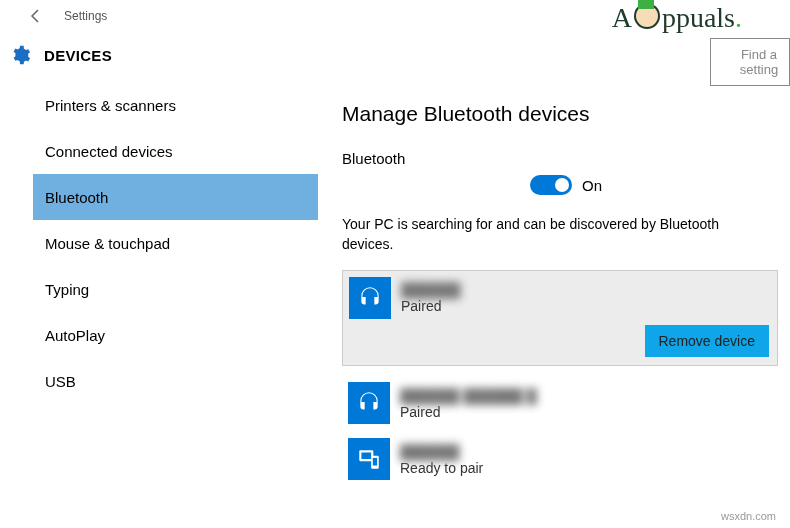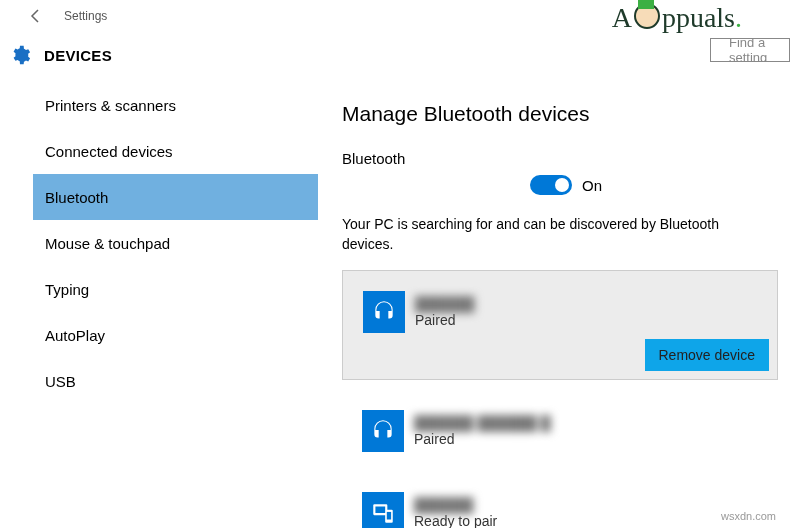--- a/index.html
+++ b/index.html
@@ -48,29 +48,30 @@
   .header-title {
     font-size: 15px;
     font-weight: 700;
     letter-spacing: 0.3px;
   }
   .search-box {
     position:absolute;
     right:0;
     top:6px;
     width: 80px;
-    height: 24px;
+    height: 48px;
     border:1px solid #888;
     font-size:13px;
     color:#888;
     display:flex;
     align-items:center;
     padding-left:18px;
     background:#fff;
     overflow:hidden;
+    text-align:center;
   }
 
   
   .body {
     display:flex;
     height: calc(528px - 78px);
   }
   .sidebar {
     width: 318px;
     background:#fff;
@@ -127,21 +128,21 @@
   }
   .status-text {
     font-size: 14px;
     line-height: 1.4;
     margin-bottom: 16px;
     padding-right: 32px;
   }
   .device-list { padding-right: 12px; }
   .device {
     display:flex;
-    padding:20px;
+    padding:6px;
     margin-bottom: 0;
     position:relative;
     min-height:56px;
   }
   .device.selected {
     background:#ececec;
     border:1px solid #ccc;
     padding-bottom: 46px;
     margin-bottom: 10px;
   }

